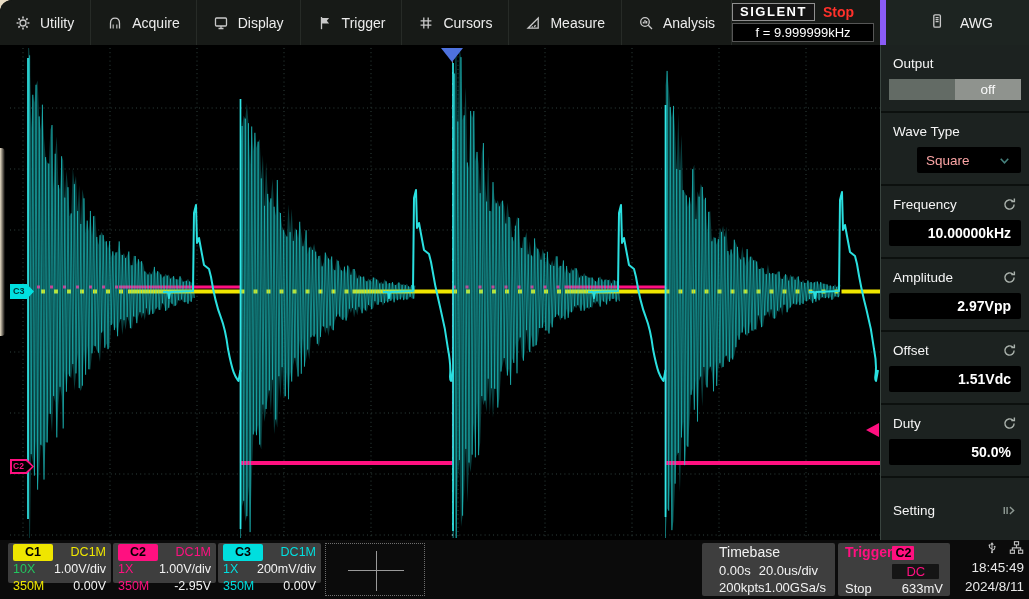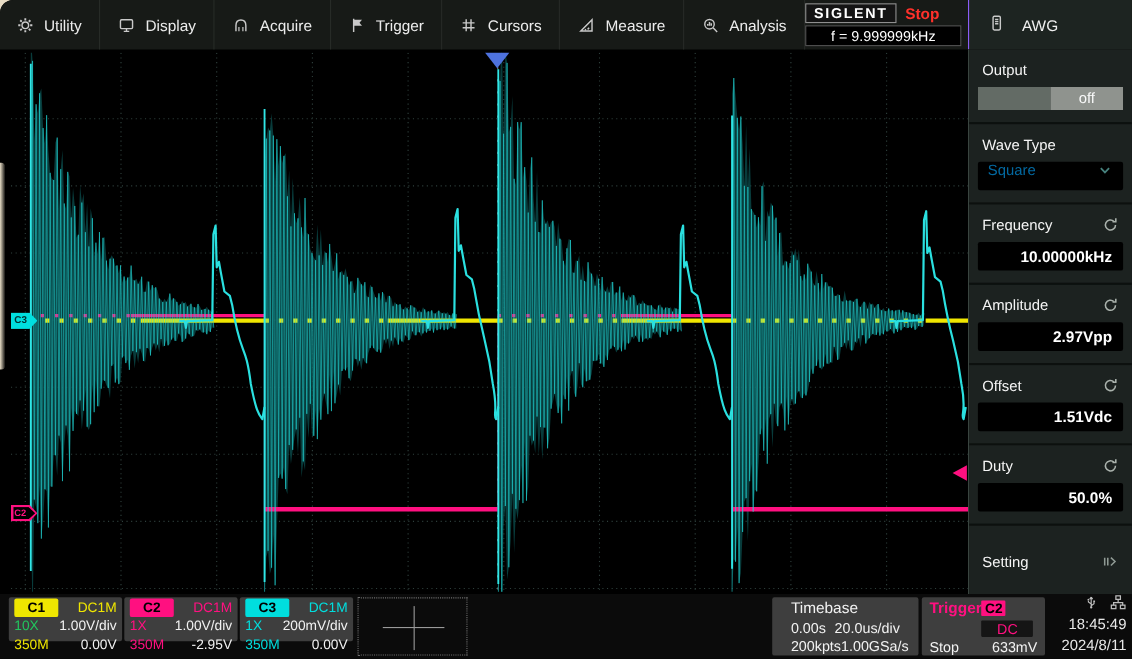--- a/index.html
+++ b/index.html
@@ -12,34 +12,34 @@
       font-size:14px;color:#ececec;cursor:default;white-space:nowrap;}
   .mi:first-child{padding-left:15px;}
   .brand{margin-left:auto;width:154px;display:flex;flex-direction:column;justify-content:center;gap:2px;padding-right:6px;}
   .brandrow{display:flex;align-items:center;gap:8px;}
   .slogo{border:1px solid #8f8f8f;background:#141414;color:#fff;font-weight:bold;font-size:13px;
          letter-spacing:1.5px;padding:0 7px;line-height:16px;}
   .stop{color:#ff312b;font-size:14px;font-weight:bold;}
   .fbox{border:1px solid #565656;background:#000;color:#fff;font-size:13px;text-align:center;line-height:17px;}
   
   .awghead{position:absolute;left:880px;top:0;width:149px;height:45px;background:#1d2421;
-           border-left:1px solid #8b5cf6;box-sizing:border-box;display:flex;align-items:center;
-           gap:15px;padding-left:17px;color:#f0f0f0;font-size:14px;}
+           border-left:6px solid #8b5cf6;box-sizing:border-box;display:flex;align-items:center;
+           gap:15px;padding-left:43px;color:#f0f0f0;font-size:14px;}
   .sidebar{position:absolute;left:880px;top:45px;width:149px;height:495px;background:#161b18;
            border-left:1px solid #39443f;box-sizing:border-box;}
   .sec{background:#1c2220;border-bottom:2px solid #0c100e;padding:8px 8px 11px 8px;}
   .seclabel{display:flex;justify-content:space-between;align-items:center;color:#f5f5f5;
             font-size:13.5px;padding:3px 4px 8px 4px;}
   .field{height:26px;background:#000;border-radius:2px;color:#fff;font-size:14px;font-weight:bold;
          text-align:right;line-height:26px;padding:0 10px;cursor:pointer;}
   .toggle{height:21px;display:flex;overflow:hidden;cursor:pointer;}
   .tleft{flex:1;background:#636b65;}
   .tright{flex:1;background:#8f938e;color:#fafafa;font-size:13.5px;text-align:center;line-height:21px;}
-  .dropdown{height:26px;background:#000;border-radius:2px;color:#0369a1;font-size:13.5px;
-            display:flex;justify-content:space-between;align-items:flex-start;padding:0 9px;cursor:pointer;}
+  .dropdown{height:26px;background:#000;border-radius:2px;color:#fca5a5;font-size:13.5px;
+            display:flex;justify-content:space-between;align-items:center;padding:0 9px;cursor:pointer;margin-left:28px;}
   .setsec{background:#1c2220;border-bottom:2px solid #0c100e;padding:22px 8px;}
   
   #plot{position:absolute;left:10px;top:48px;width:870px;height:490px;background:#000;}
   .trigpos{position:absolute;left:441px;top:48px;width:0;height:0;
            border-left:11px solid transparent;border-right:11px solid transparent;
            border-top:14px solid #4e72de;cursor:pointer;}
   .triglevel{position:absolute;left:866px;top:423px;width:0;height:0;
              border-top:7px solid transparent;border-bottom:7px solid transparent;
              border-right:13px solid #ff1080;cursor:pointer;}
   .chmark{position:absolute;left:10px;width:24px;height:15px;font-size:9px;font-weight:bold;line-height:15px;}
@@ -88,34 +88,34 @@
             <svg width="16" height="16" viewBox="0 0 16 16" fill="none" stroke="#c9c9c9" stroke-width="1.3">
               <circle cx="8" cy="8" r="3"></circle>
               <path stroke-width="1.7" d="M8 1.6v2M8 12.4v2M1.6 8h2M12.4 8h2M3.4 3.4l1.4 1.4M11.2 11.2l1.4 1.4M3.4 12.6l1.4-1.4M11.2 4.8l1.4-1.4"></path>
             </svg>
           </span>
           <span>Utility</span>
         </div>
         <div class="mi">
           <span style="display: flex; align-items: center;">
             <svg width="16" height="16" viewBox="0 0 16 16" fill="none" stroke="#c9c9c9" stroke-width="1.3">
+              <path d="M3.5 13.5V8.2C3.5 4.6 5.4 3.2 8 3.2s4.5 1.4 4.5 5v5.3"></path>
+              <path d="M6.2 13.5V9.5M9.8 13.5V9.5" opacity=".85"></path>
+            </svg>
+          </span>
+          <span>Acquire</span>
+        </div>
+        <div class="mi">
+          <span style="display: flex; align-items: center;">
+            <svg width="16" height="16" viewBox="0 0 16 16" fill="none" stroke="#c9c9c9" stroke-width="1.3">
               <rect x="2.5" y="3" width="11" height="8" rx="1"></rect>
               <path d="M8 11v2M5.5 13.5h5"></path>
             </svg>
           </span>
           <span>Display</span>
-        </div>
-        <div class="mi">
-          <span style="display: flex; align-items: center;">
-            <svg width="16" height="16" viewBox="0 0 16 16" fill="none" stroke="#c9c9c9" stroke-width="1.3">
-              <path d="M3.5 13.5V8.2C3.5 4.6 5.4 3.2 8 3.2s4.5 1.4 4.5 5v5.3"></path>
-              <path d="M6.2 13.5V9.5M9.8 13.5V9.5" opacity=".85"></path>
-            </svg>
-          </span>
-          <span>Acquire</span>
         </div>
         <div class="mi">
           <span style="display: flex; align-items: center;">
             <svg width="16" height="16" viewBox="0 0 16 16" fill="none" stroke="#c9c9c9" stroke-width="1.3">
               <path d="M4.5 2v12.2"></path>
               <path d="M4.5 3h7.6l-2.3 2.7 2.3 2.8H4.5z" fill="#c9c9c9" stroke="none"></path>
             </svg>
           </span>
           <span>Trigger</span>
         </div>

